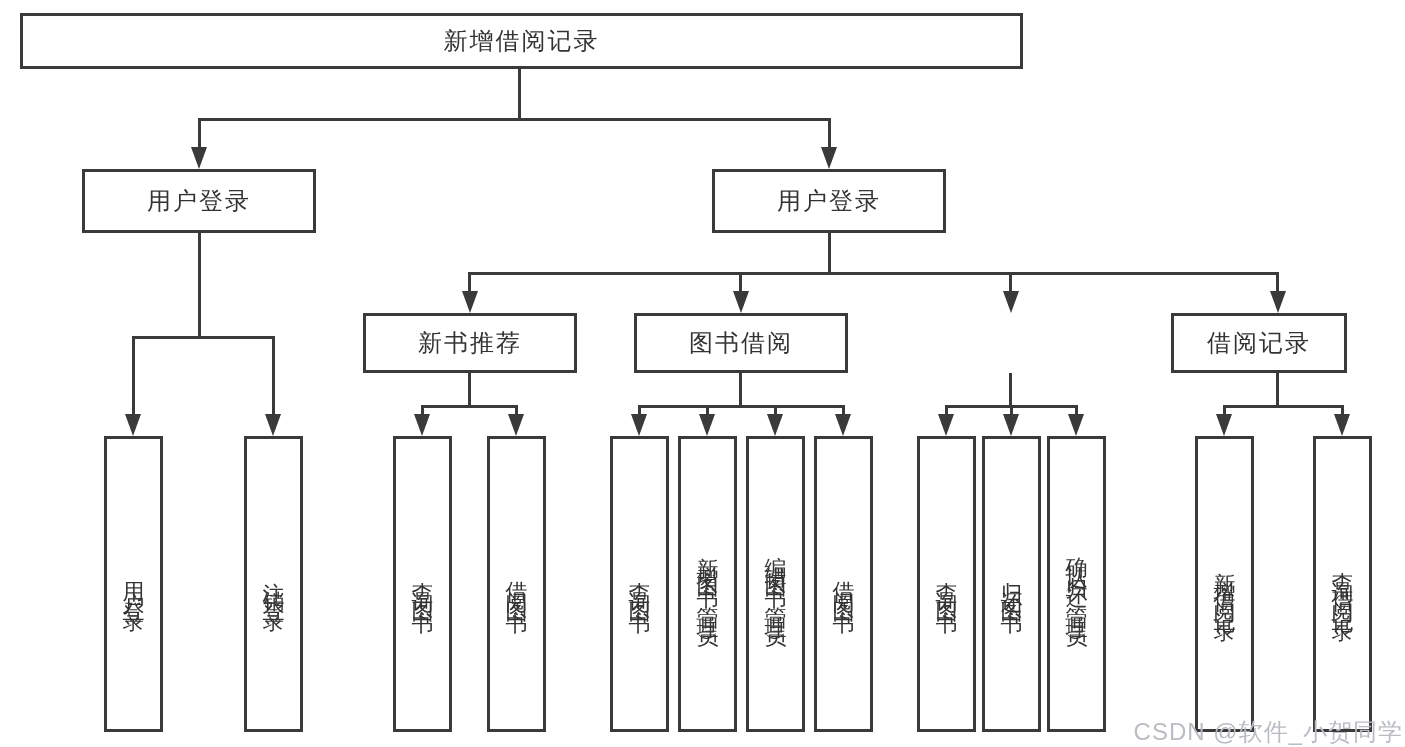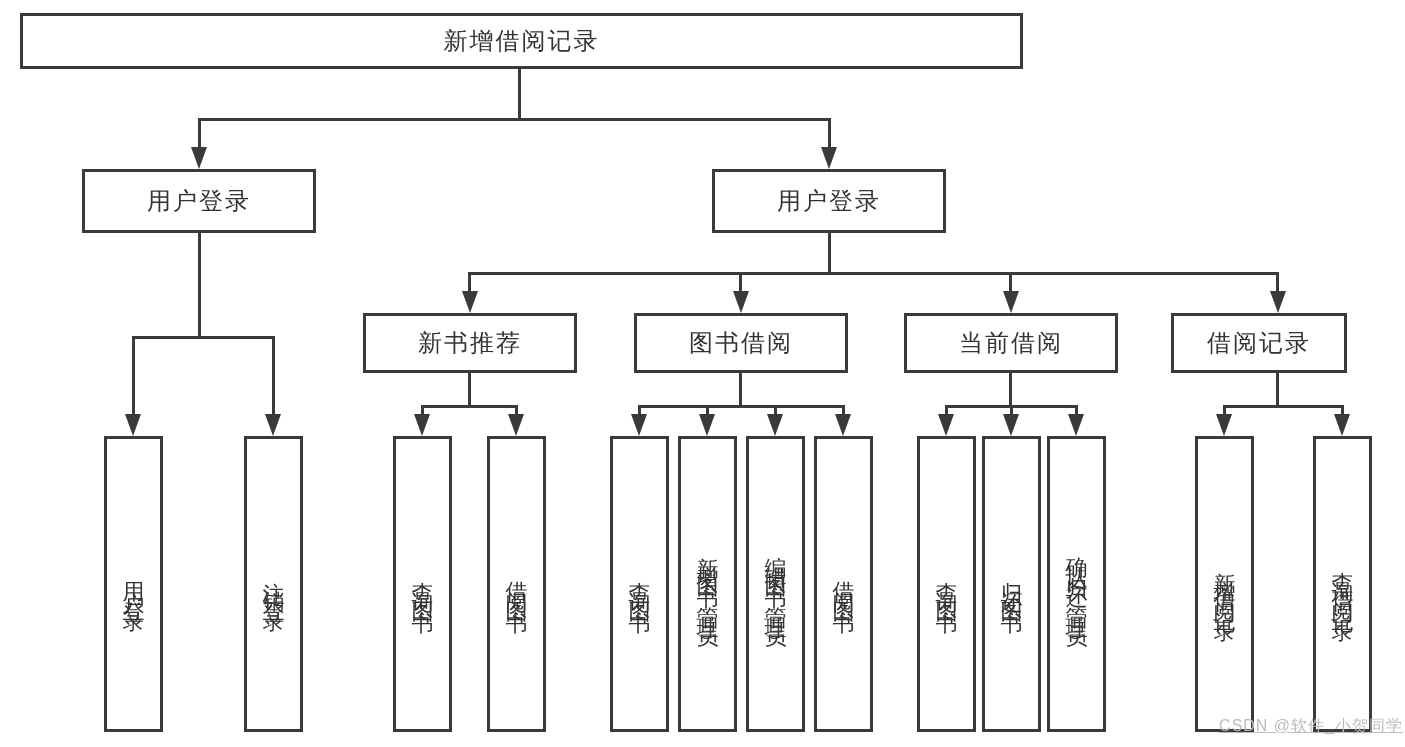--- a/index.html
+++ b/index.html
@@ -33,25 +33,24 @@
   .hl { position:absolute; height:3px; background:#3a3a3a; display:block; }
   .ar {
     position:absolute; width:0; height:0; display:block;
     border-left:8px solid transparent;
     border-right:8px solid transparent;
     border-top:22px solid #3a3a3a;
   }
   .watermark {
     position:absolute;
     top:716px; right:2px;
-    font-size:16px;
+    font-size:24px;
     color:#b9bcc1;
     letter-spacing:1px;
     white-space:nowrap;
-    text-decoration:underline;
   }
 </style>
 </head>
 <body>
 
 <div class="canvas">
 
   <div class="box hbox" style="left:20px;top:13px;width:1003px;height:56px">
     <span>新增借阅记录</span>
   </div>
@@ -61,23 +60,20 @@
   </div>
   <div class="box hbox" style="left:712px;top:169px;width:234px;height:64px">
     <span>用户登录</span>
   </div>
 
   <div class="box hbox" style="left:634px;top:313px;width:214px;height:60px">
     <span>图书借阅</span>
   </div>
   <div class="box hbox" style="left:363px;top:313px;width:214px;height:60px">
     <span>新书推荐</span>
-  </div>
-  <div class="box hbox" style="left:904px;top:313px;width:214px;height:60px">
-    <span>当前借阅</span>
   </div>
   <div class="box hbox" style="left:1171px;top:313px;width:176px;height:60px">
     <span>借阅记录</span>
   </div>
 
   <div class="box" style="left:104px;top:436px;width:59px;height:296px">
     <span class="vtext">用户登录</span>
   </div>
   <div class="box" style="left:244px;top:436px;width:59px;height:296px">
     <span class="vtext">注销登录</span>

